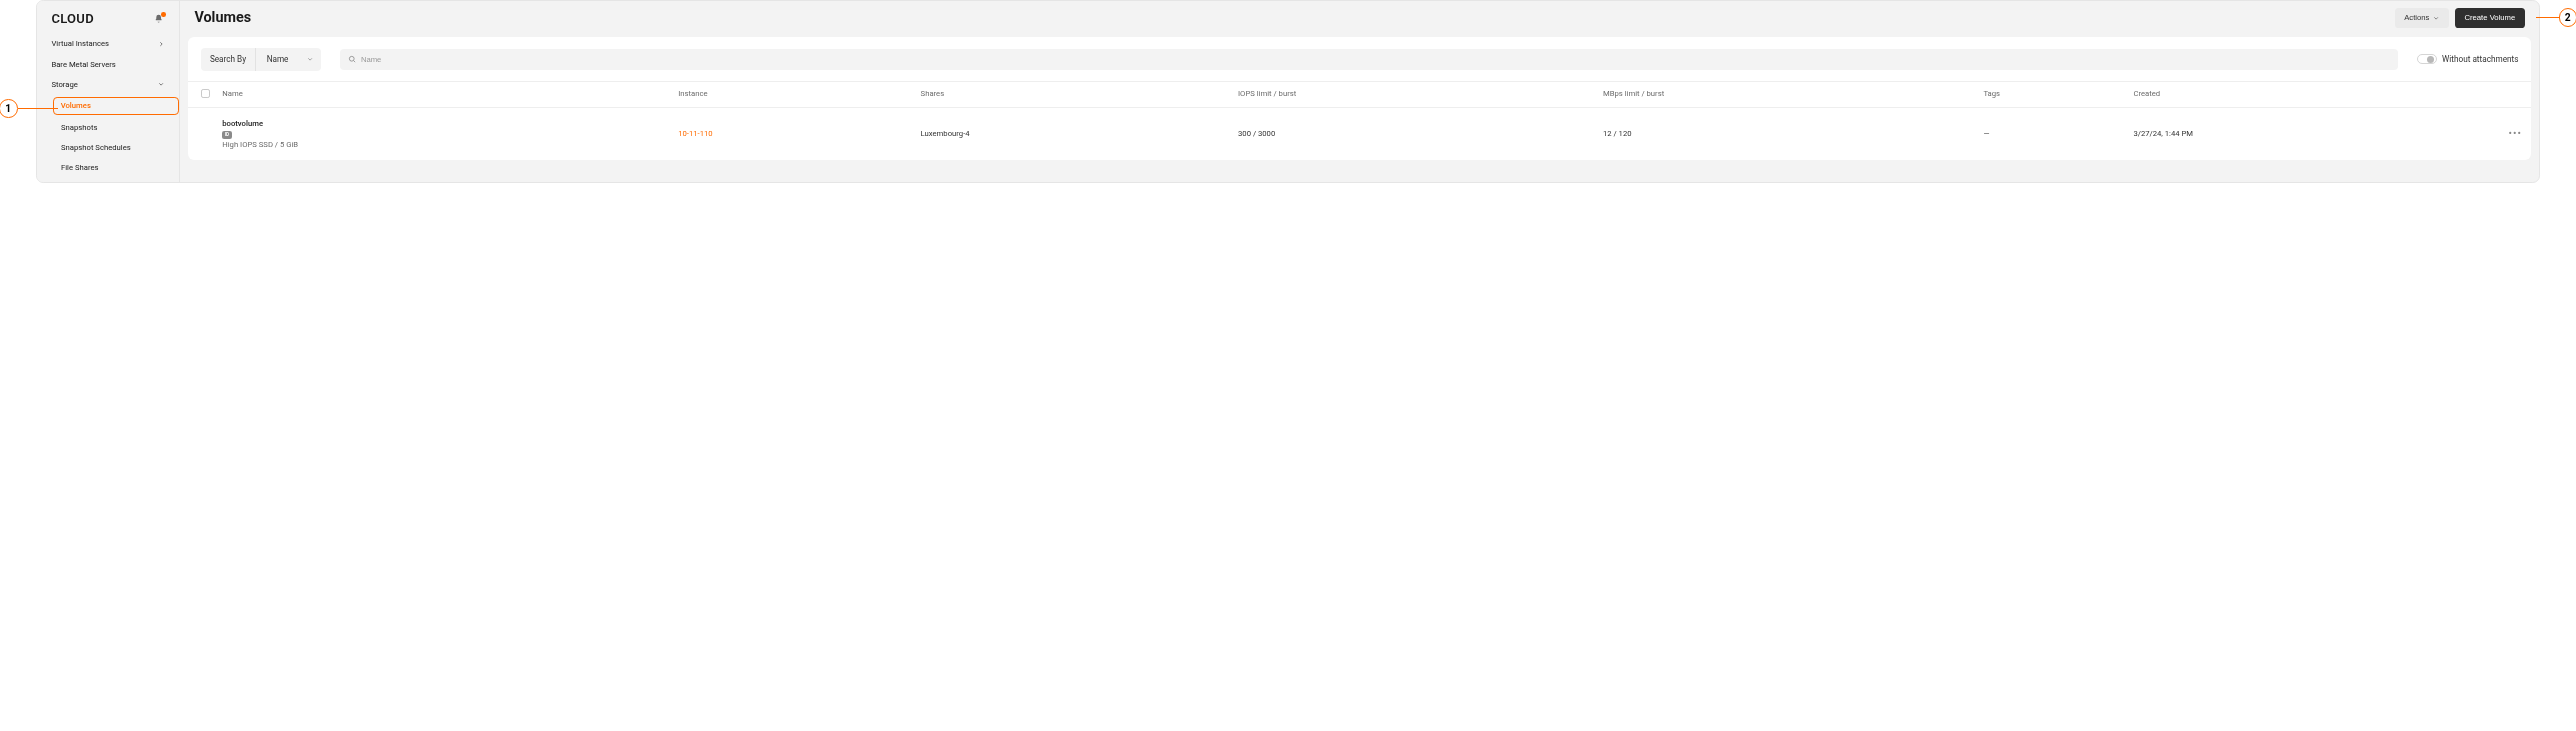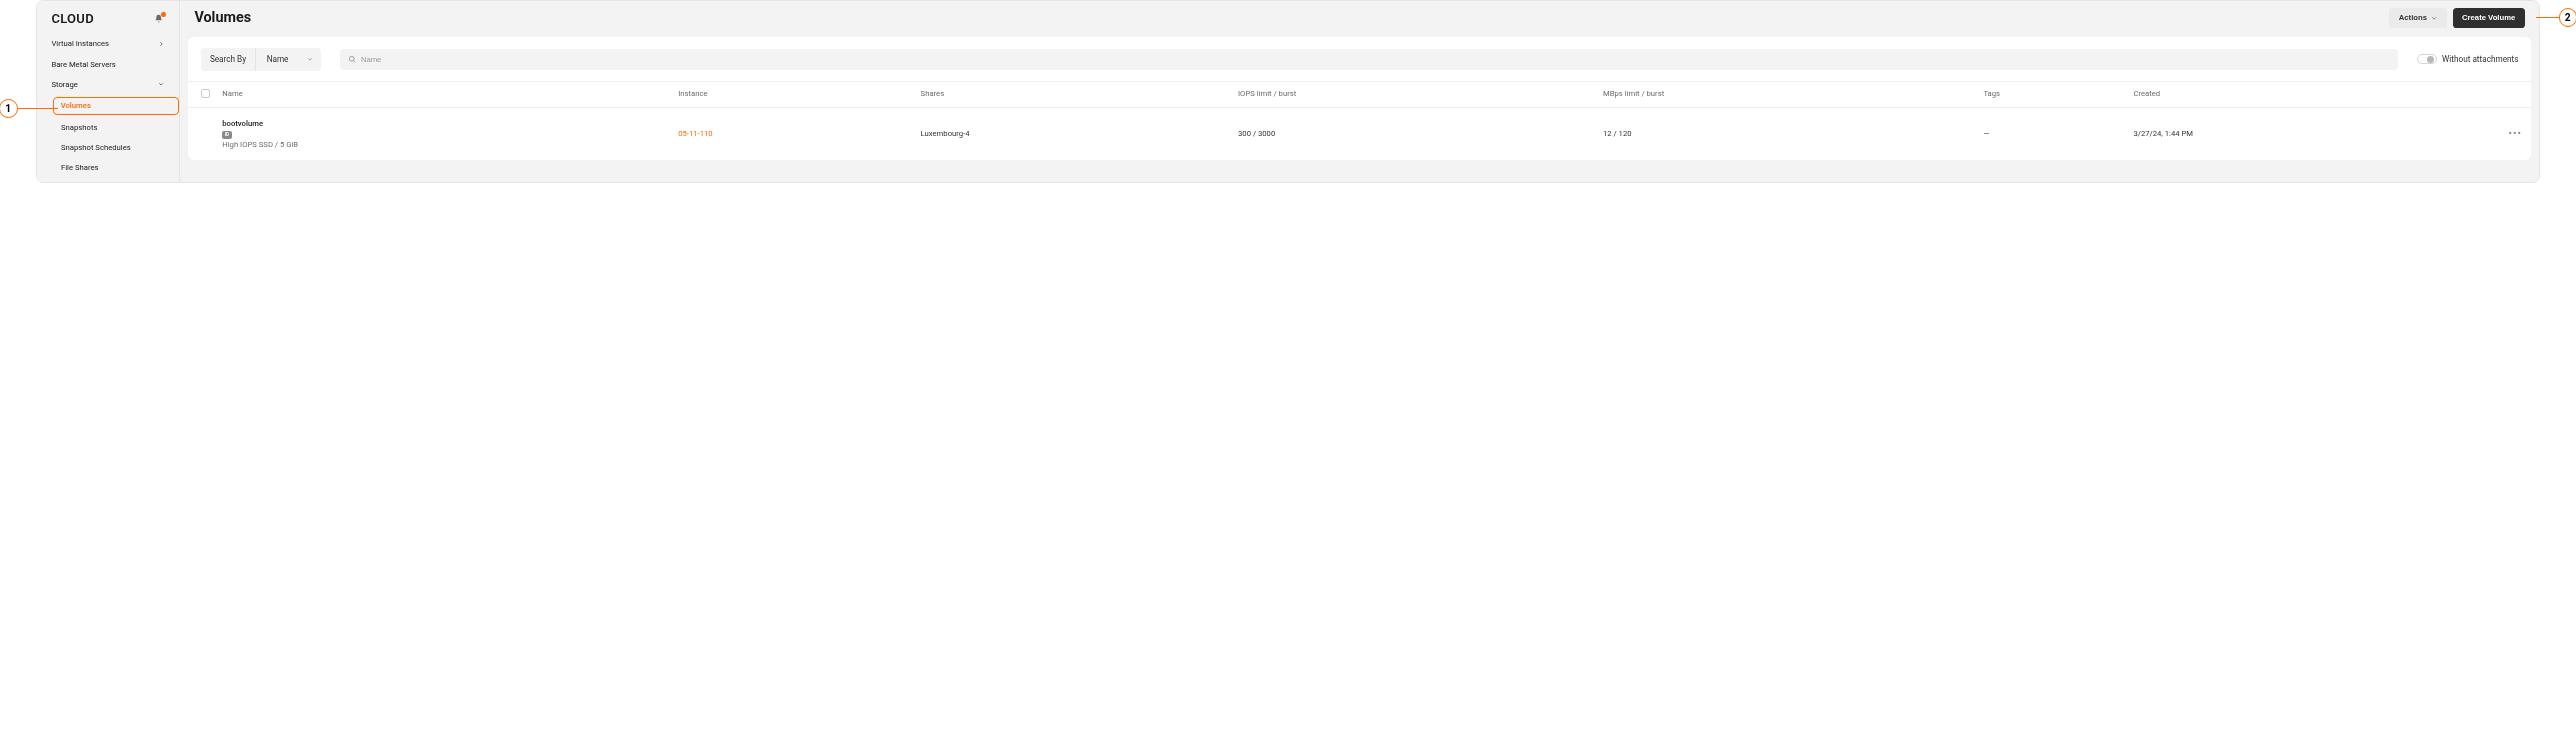--- a/index.html
+++ b/index.html
@@ -134,21 +134,21 @@
     color: #1a1a1a;
   }
   .header-actions { display: flex; gap: 6.2px; }
   .btn {
     display: inline-flex;
     align-items: center;
     gap: 4.1px;
     padding: 5.2px 9.3px;
     border-radius: 3.6px;
     font-size: 7.7px;
-    font-weight: 700;
+    font-weight: 400;
     cursor: pointer;
     border: none;
   }
   .btn-secondary {
     background: #eaeaea;
     color: #333;
   }
   .btn-secondary .chev { color: #666; }
   .btn-primary {
     background: #2f2f2f;
@@ -423,21 +423,21 @@
             <tr>
               <td></td>
               <td>
                 <div class="vol-name">bootvolume</div>
                 <div class="vol-meta-line">
                   <span class="id-chip">ID</span>
                 </div>
                 <div class="vol-spec">High IOPS SSD / 5 GiB</div>
               </td>
               <td>
-                <span class="instance-link">05-11-110</span>
+                <span class="instance-link">10-11-110</span>
               </td>
               <td>Luxembourg-4</td>
               <td>300 / 3000</td>
               <td>12 / 120</td>
               <td>—</td>
               <td>3/27/24, 1:44 PM</td>
               <td>
                 <div class="row-actions">
                   <span>•••</span>
                 </div>

